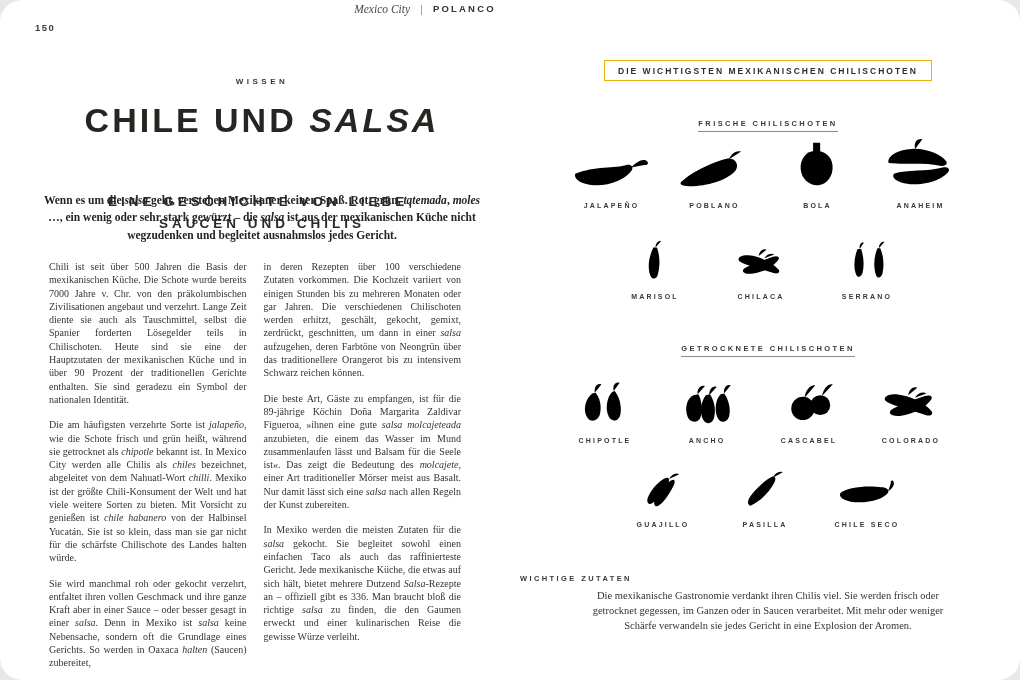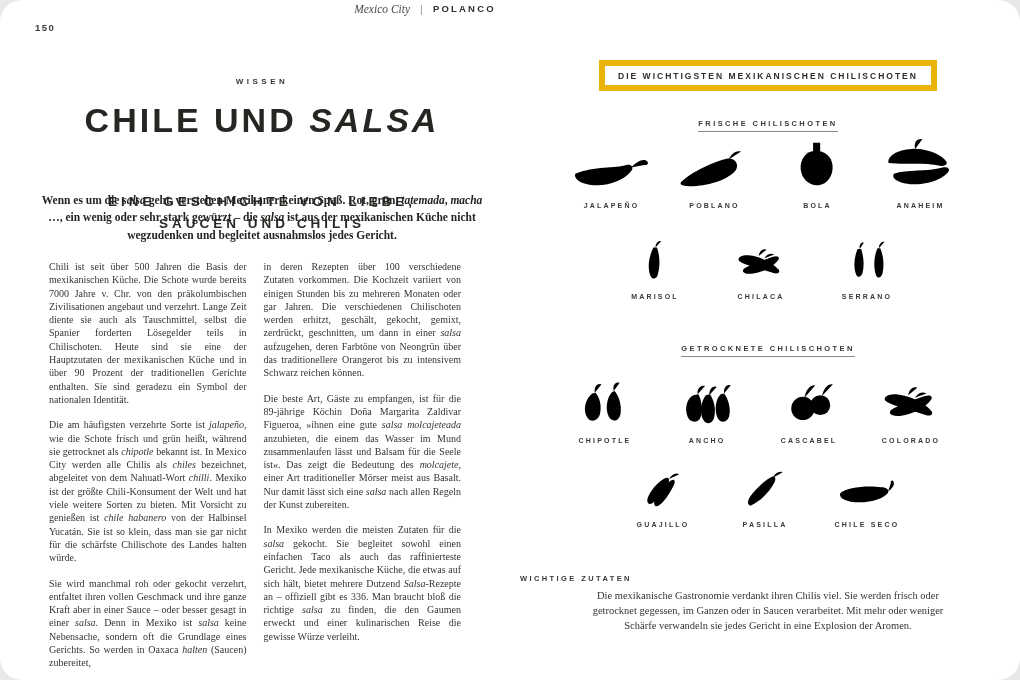--- a/index.html
+++ b/index.html
@@ -59,21 +59,21 @@
     display: flex; gap: 17px;
   }
   .body-col { width: 198px; }
   .body-col p {
     font-size: 10px; line-height: 1.33; text-align: justify;
     color: #35342f; margin-bottom: 12px;
   }
   
   .info-title-wrap { position: absolute; left: 520px; top: 60px; width: 496px; text-align: center; }
   .info-title {
-    display: inline-block; border: 6px solid #eab308; padding: 5px 13px 4px;
+    display: inline-block; border: 1px solid #eab308; padding: 5px 13px 4px;
     font-family: "Liberation Sans", sans-serif;
     font-size: 8.5px; font-weight: 700; letter-spacing: 2px; color: #2f2e2b;
   }
   .sec-head-wrap { position: absolute; width: 496px; left: 520px; text-align: center; }
   .sec-head {
     display: inline-block; padding-bottom: 3px; border-bottom: 1px solid #8c8b87;
     font-family: "Liberation Sans", sans-serif;
     font-size: 7.5px; font-weight: 700; letter-spacing: 2.4px; color: #3a3936;
   }
   .chili-row { position: absolute; display: flex; }
@@ -192,21 +192,21 @@
     <span class="sep">|</span>
     <span class="district">POLANCO</span>
   </div>
 
   <div class="kicker">WISSEN</div>
   <div class="article-title"><span>CHILE UND </span><span class="t-italic">SALSA</span></div>
   <div class="article-subtitle">
     <div>EINE GESCHICHTE VON LIEBE,</div>
     <div>SAUCEN UND CHILIS</div>
   </div>
-  <div class="article-intro">Wenn es um die <i>salsa</i> geht, verstehen Mexikaner keinen Spaß. Rot, grün, <i>tatemada</i>, <i>macha</i> …, ein wenig oder sehr stark gewürzt – die <i>salsa</i> ist aus der mexikanischen Küche nicht wegzudenken und begleitet ausnahmslos jedes Gericht.</div>
+  <div class="article-intro">Wenn es um die <i>salsa</i> geht, verstehen Mexikaner keinen Spaß. Rot, grün, <i>tatemada</i>, <i>moles</i> …, ein wenig oder sehr stark gewürzt – die <i>salsa</i> ist aus der mexikanischen Küche nicht wegzudenken und begleitet ausnahmslos jedes Gericht.</div>
 
   <div class="body-columns">
     <div class="body-col" id="col-left">
         <p>Chili ist seit über 500 Jahren die Basis der mexikanischen Küche. Die Schote wurde bereits 7000 Jahre v. Chr. von den präkolumbischen Zivilisationen angebaut und verzehrt. Lange Zeit diente sie auch als Tauschmittel, selbst die Spanier forderten Lösegelder teils in Chilischoten. Heute sind sie eine der Hauptzutaten der mexikanischen Küche und in über 90 Prozent der traditionellen Gerichte enthalten. Sie sind geradezu ein Symbol der nationalen Identität.</p>
         <p>Die am häufigsten verzehrte Sorte ist <i>jalapeño</i>, wie die Schote frisch und grün heißt, während sie getrocknet als <i>chipotle</i> bekannt ist. In Mexico City werden alle Chilis als <i>chiles</i> bezeichnet, abgeleitet von dem Nahuatl-Wort <i>chilli</i>. Mexiko ist der größte Chili-Konsument der Welt und hat viele weitere Sorten zu bieten. Mit Vorsicht zu genießen ist <i>chile habanero</i> von der Halbinsel Yucatán. Sie ist so klein, dass man sie gar nicht für die schärfste Chilischote des Landes halten würde.</p>
         <p>Sie wird manchmal roh oder gekocht verzehrt, entfaltet ihren vollen Geschmack und ihre ganze Kraft aber in einer Sauce – oder besser gesagt in einer <i>salsa</i>. Denn in Mexiko ist <i>salsa</i> keine Nebensache, sondern oft die Grundlage eines Gerichts. So werden in Oaxaca <i>halten</i> (Saucen) zubereitet,</p>
       </div>
     <div class="body-col" id="col-right">
         <p>in deren Rezepten über 100 verschiedene Zutaten vorkommen. Die Kochzeit variiert von einigen Stunden bis zu mehreren Monaten oder gar Jahren. Die verschiedenen Chilischoten werden erhitzt, geschält, gekocht, gemixt, zerdrückt, geschnitten, um dann in einer <i>salsa</i> aufzugehen, deren Farbtöne von Neongrün über das traditionellere Orangerot bis zu intensivem Schwarz reichen können.</p>
         <p>Die beste Art, Gäste zu empfangen, ist für die 89-jährige Köchin Doña Margarita Zaldivar Figueroa, »ihnen eine gute <i>salsa molcajeteada</i> anzubieten, die einem das Wasser im Mund zusammenlaufen lässt und Balsam für die Seele ist«. Das zeigt die Bedeutung des <i>molcajete</i>, einer Art traditioneller Mörser meist aus Basalt. Nur damit lässt sich eine <i>salsa</i> nach allen Regeln der Kunst zubereiten.</p>

